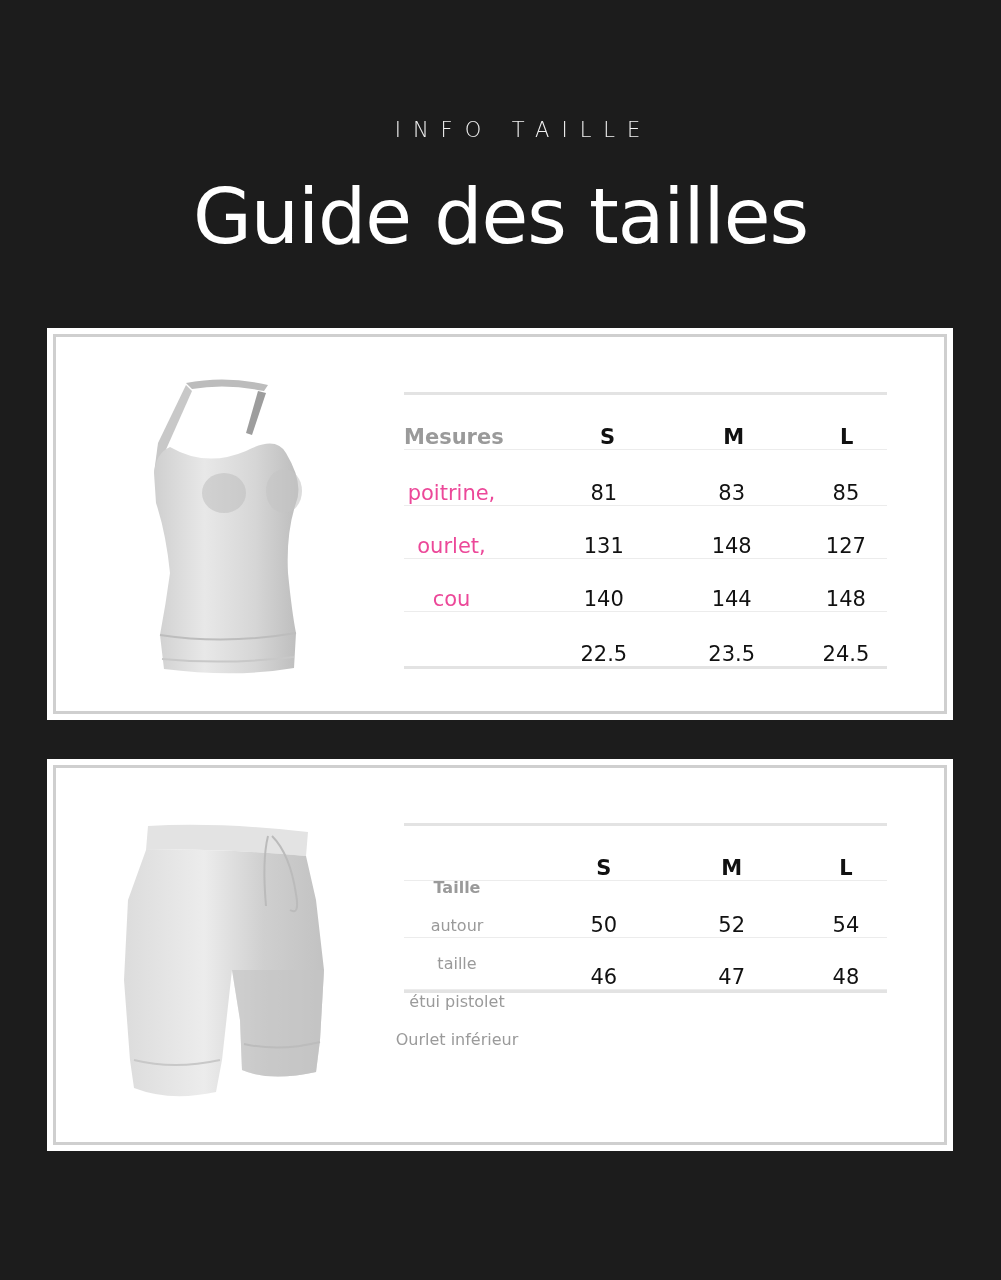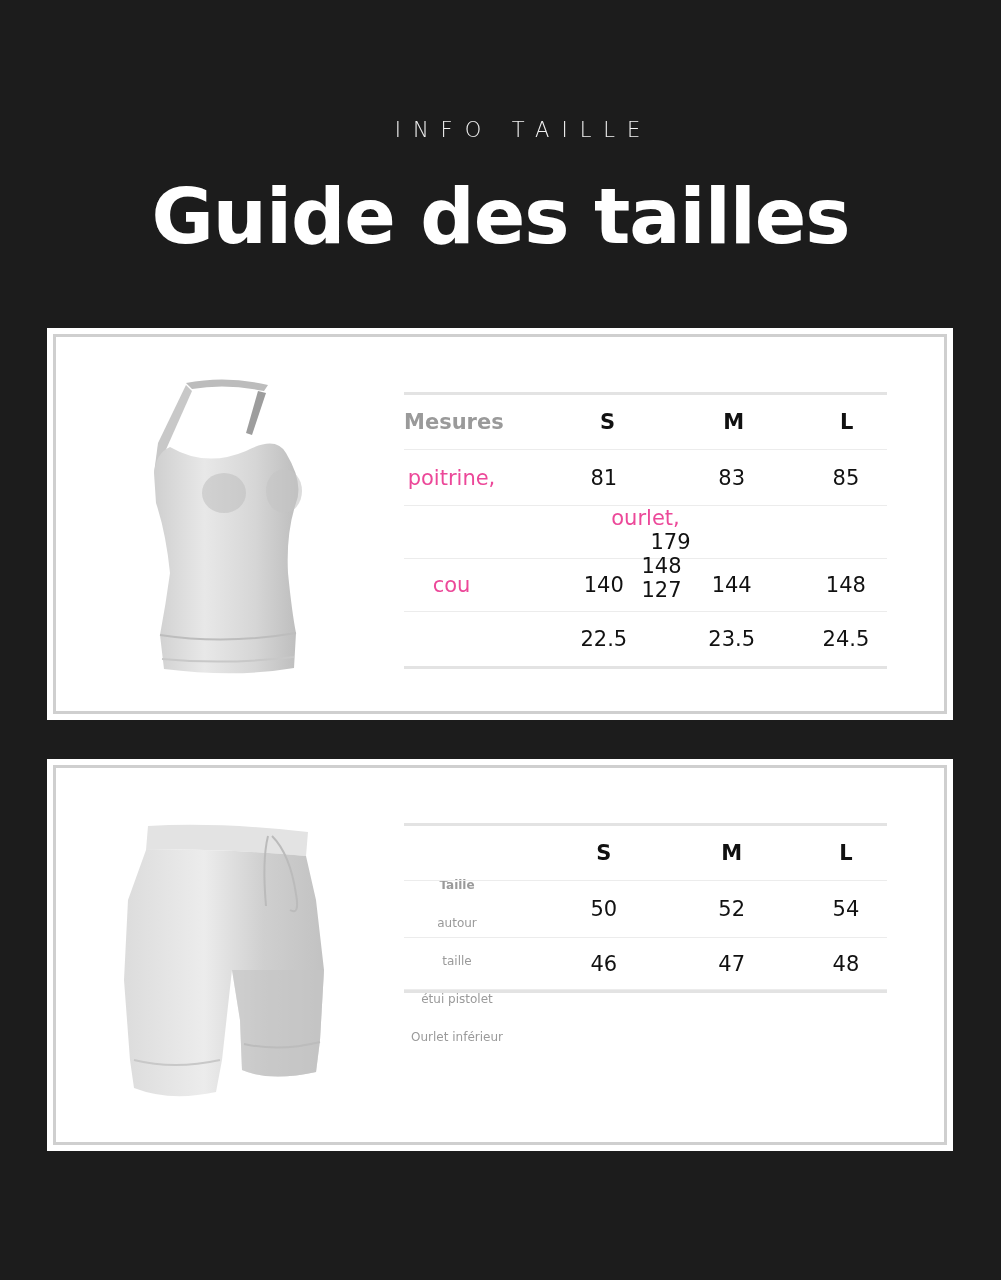--- a/index.html
+++ b/index.html
@@ -6,21 +6,21 @@
     html, body { width: 1001px; height: 1280px; background: #1c1c1c; overflow: hidden; }
     body { position: relative; font-family: "Liberation Sans", "DejaVu Sans", sans-serif; }
 
     .eyebrow {
       position: absolute; left: 0; width: 1001px; top: 118px;
       text-align: center; color: #f2f2f2; font-size: 21px; letter-spacing: 12px;
       font-family: "DejaVu Sans", sans-serif; font-weight: 300; padding-left: 12px; margin-left: 17px;
     }
     .title {
       position: absolute; left: 0; width: 1001px; top: 172px;
-      text-align: center; color: #ffffff; font-size: 76px; font-weight: bold;
+      text-align: center; color: #ffffff; font-size: 76px; font-weight: normal;
       font-family: "DejaVu Sans", sans-serif; letter-spacing: -1px;
     }
 
     .card {
       position: absolute; left: 47px; width: 906px; height: 392px;
       background: #ffffff; padding: 6px;
     }
     .card-inner {
       position: relative; width: 100%; height: 100%;
       border: 3px solid #cfcfcf; background: #fff;
@@ -30,33 +30,33 @@
 
     .garment { position: absolute; }
     .garment svg { display: block; }
 
     .size-table {
       position: absolute; left: 348px; width: 483px;
       border-collapse: collapse; font-family: "DejaVu Sans", sans-serif;
     }
     .size-table .top-rule { height: 3px; background: #e3e3e3; }
     .size-table .bottom-rule { height: 3px; background: #e3e3e3; }
-    .row { display: flex; align-items: center; border-bottom: 1px solid #ececec; }
+    .row { display: flex; align-items: flex-end; border-bottom: 1px solid #ececec; }
     .row.last { border-bottom: none; }
     .cell { text-align: center; font-size: 21px; color: #111; }
     .cell.label { width: 104px; color: #ec4899; font-size: 21px; }
     .cell.s { width: 170px; padding-left: 50px; text-align: center; }
     .cell.m { width: 90px; margin-left: 32px; }
     .cell.l { width: 90px; margin-left: 32px; }
     .head .cell { font-weight: bold; }
     .head .cell.label { font-weight: bold; color: #9a9a9a; }
 
     
     .labels-2 { position: absolute; left: 336px; width: 130px; font-family: "DejaVu Sans", sans-serif; }
-    .labels-2 span { position: absolute; left: 0; width: 130px; text-align: center; color: #9a9a9a; font-size: 12px; white-space: nowrap; }
+    .labels-2 span { position: absolute; left: 0; width: 130px; text-align: center; color: #9a9a9a; font-size: 16px; white-space: nowrap; }
     .labels-2 span.bold { font-weight: bold; }
   </style>
 </head>
 <body>
 
 <div class="eyebrow">INFO TAILLE</div>
 <div class="title">Guide des tailles</div>
 
 <div class="card card-1">
   <div class="card-inner">
@@ -88,23 +88,23 @@
         <div class="cell s">S</div>
         <div class="cell m">M</div>
         <div class="cell l">L</div>
       </div>
       <div class="row" style="height:56px;">
         <div class="cell label">poitrine,</div>
         <div class="cell s">81</div>
         <div class="cell m">83</div>
         <div class="cell l">85</div>
       </div>
-      <div class="row" style="height:53px;flex-direction:column;">
+      <div class="row" style="height:53px;">
         <div class="cell label">ourlet,</div>
-        <div class="cell s">179</div>
+        <div class="cell s">131</div>
         <div class="cell m">148</div>
         <div class="cell l">127</div>
       </div>
       <div class="row" style="height:53px;">
         <div class="cell label">cou</div>
         <div class="cell s">140</div>
         <div class="cell m">144</div>
         <div class="cell l">148</div>
       </div>
       <div class="row last" style="height:54px;">

